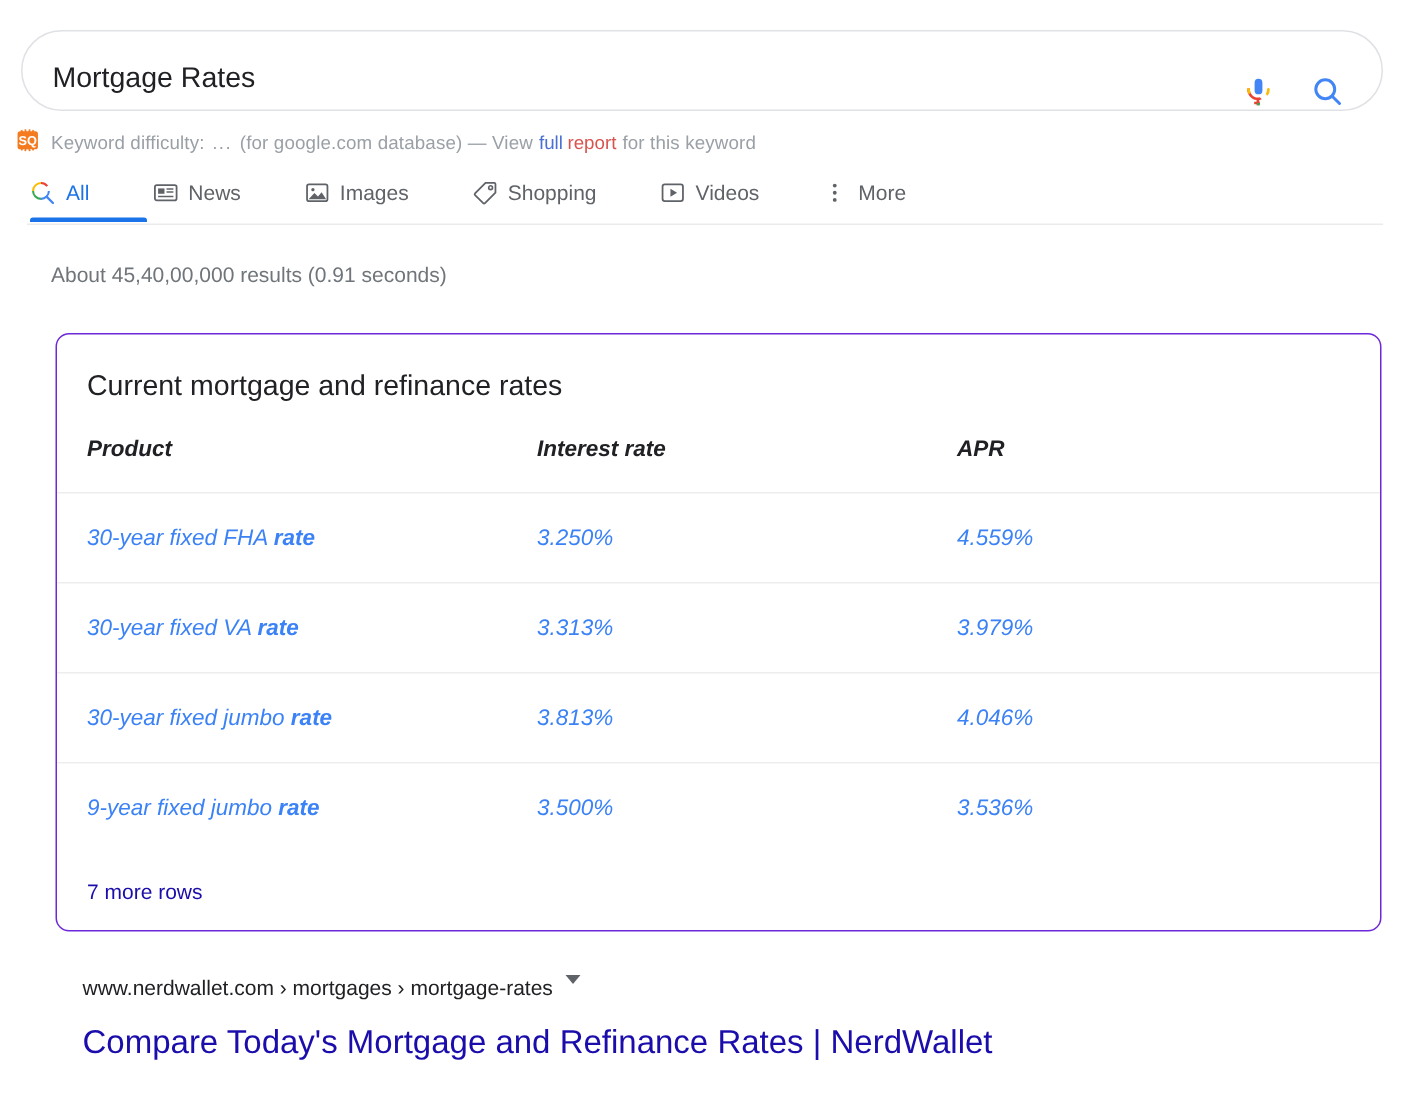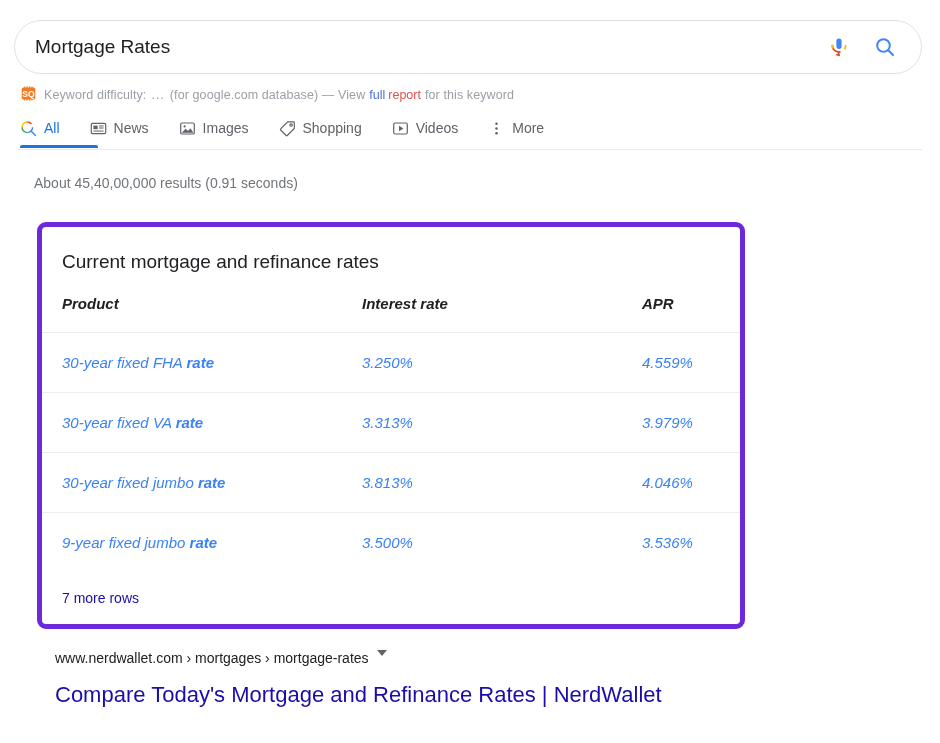--- a/index.html
+++ b/index.html
@@ -21,21 +21,21 @@
     position: absolute;
     left: 14px;
     top: 20px;
     width: 908px;
     height: 54px;
     box-sizing: border-box;
     border: 1px solid #dfe1e5;
     border-radius: 27px;
     background: #fff;
     display: flex;
-    align-items: center;
+    align-items: flex-end;
   }
   .search-input {
     flex: 1;
     border: none;
     outline: none;
     background: transparent;
     font-family: "Liberation Sans", "DejaVu Sans", sans-serif;
     font-size: 19px;
     color: #202124;
     padding: 0 0 0 20px;
@@ -46,21 +46,21 @@
     display: flex;
     align-items: center;
     gap: 22px;
     padding-right: 24px;
   }
   .mic-icon, .glass-icon { cursor: pointer; display: block; }
 
   
   .seoquake {
     position: absolute;
-    left: 20px;
+    left: 10px;
     top: 85px;
     display: flex;
     align-items: center;
     font-size: 12.5px;
     color: #9aa0a6;
     white-space: nowrap;
   }
   .sq-logo {
     width: 17px;
     height: 17px;
@@ -88,21 +88,21 @@
     height: 1px;
     background: #ebebeb;
   }
   .tabs {
     position: absolute;
     left: 20px;
     top: 0;
     display: flex;
     align-items: center;
     height: 40px;
-    gap: 0;
+    gap: 12px;
   }
   .tab {
     display: flex;
     align-items: center;
     gap: 7px;
     height: 40px;
     padding: 0 14px 0 0;
     margin-right: 16px;
     font-size: 14px;
     color: #5f6368;
@@ -141,23 +141,23 @@
     top: 175px;
     font-size: 14px;
     color: #70757a;
   }
 
   
   .card {
     position: absolute;
     left: 37px;
     top: 222px;
-    width: 708px;
+    width: 884px;
     box-sizing: border-box;
-    border: 5px solid #6d28d9;
+    border: 1px solid #6d28d9;
     border-radius: 9px;
     background: #fff;
     padding: 22px 0 0 0;
   }
   .card-title {
     font-size: 19px;
     color: #202124;
     padding: 0 0 0 20px;
     line-height: 26px;
   }

